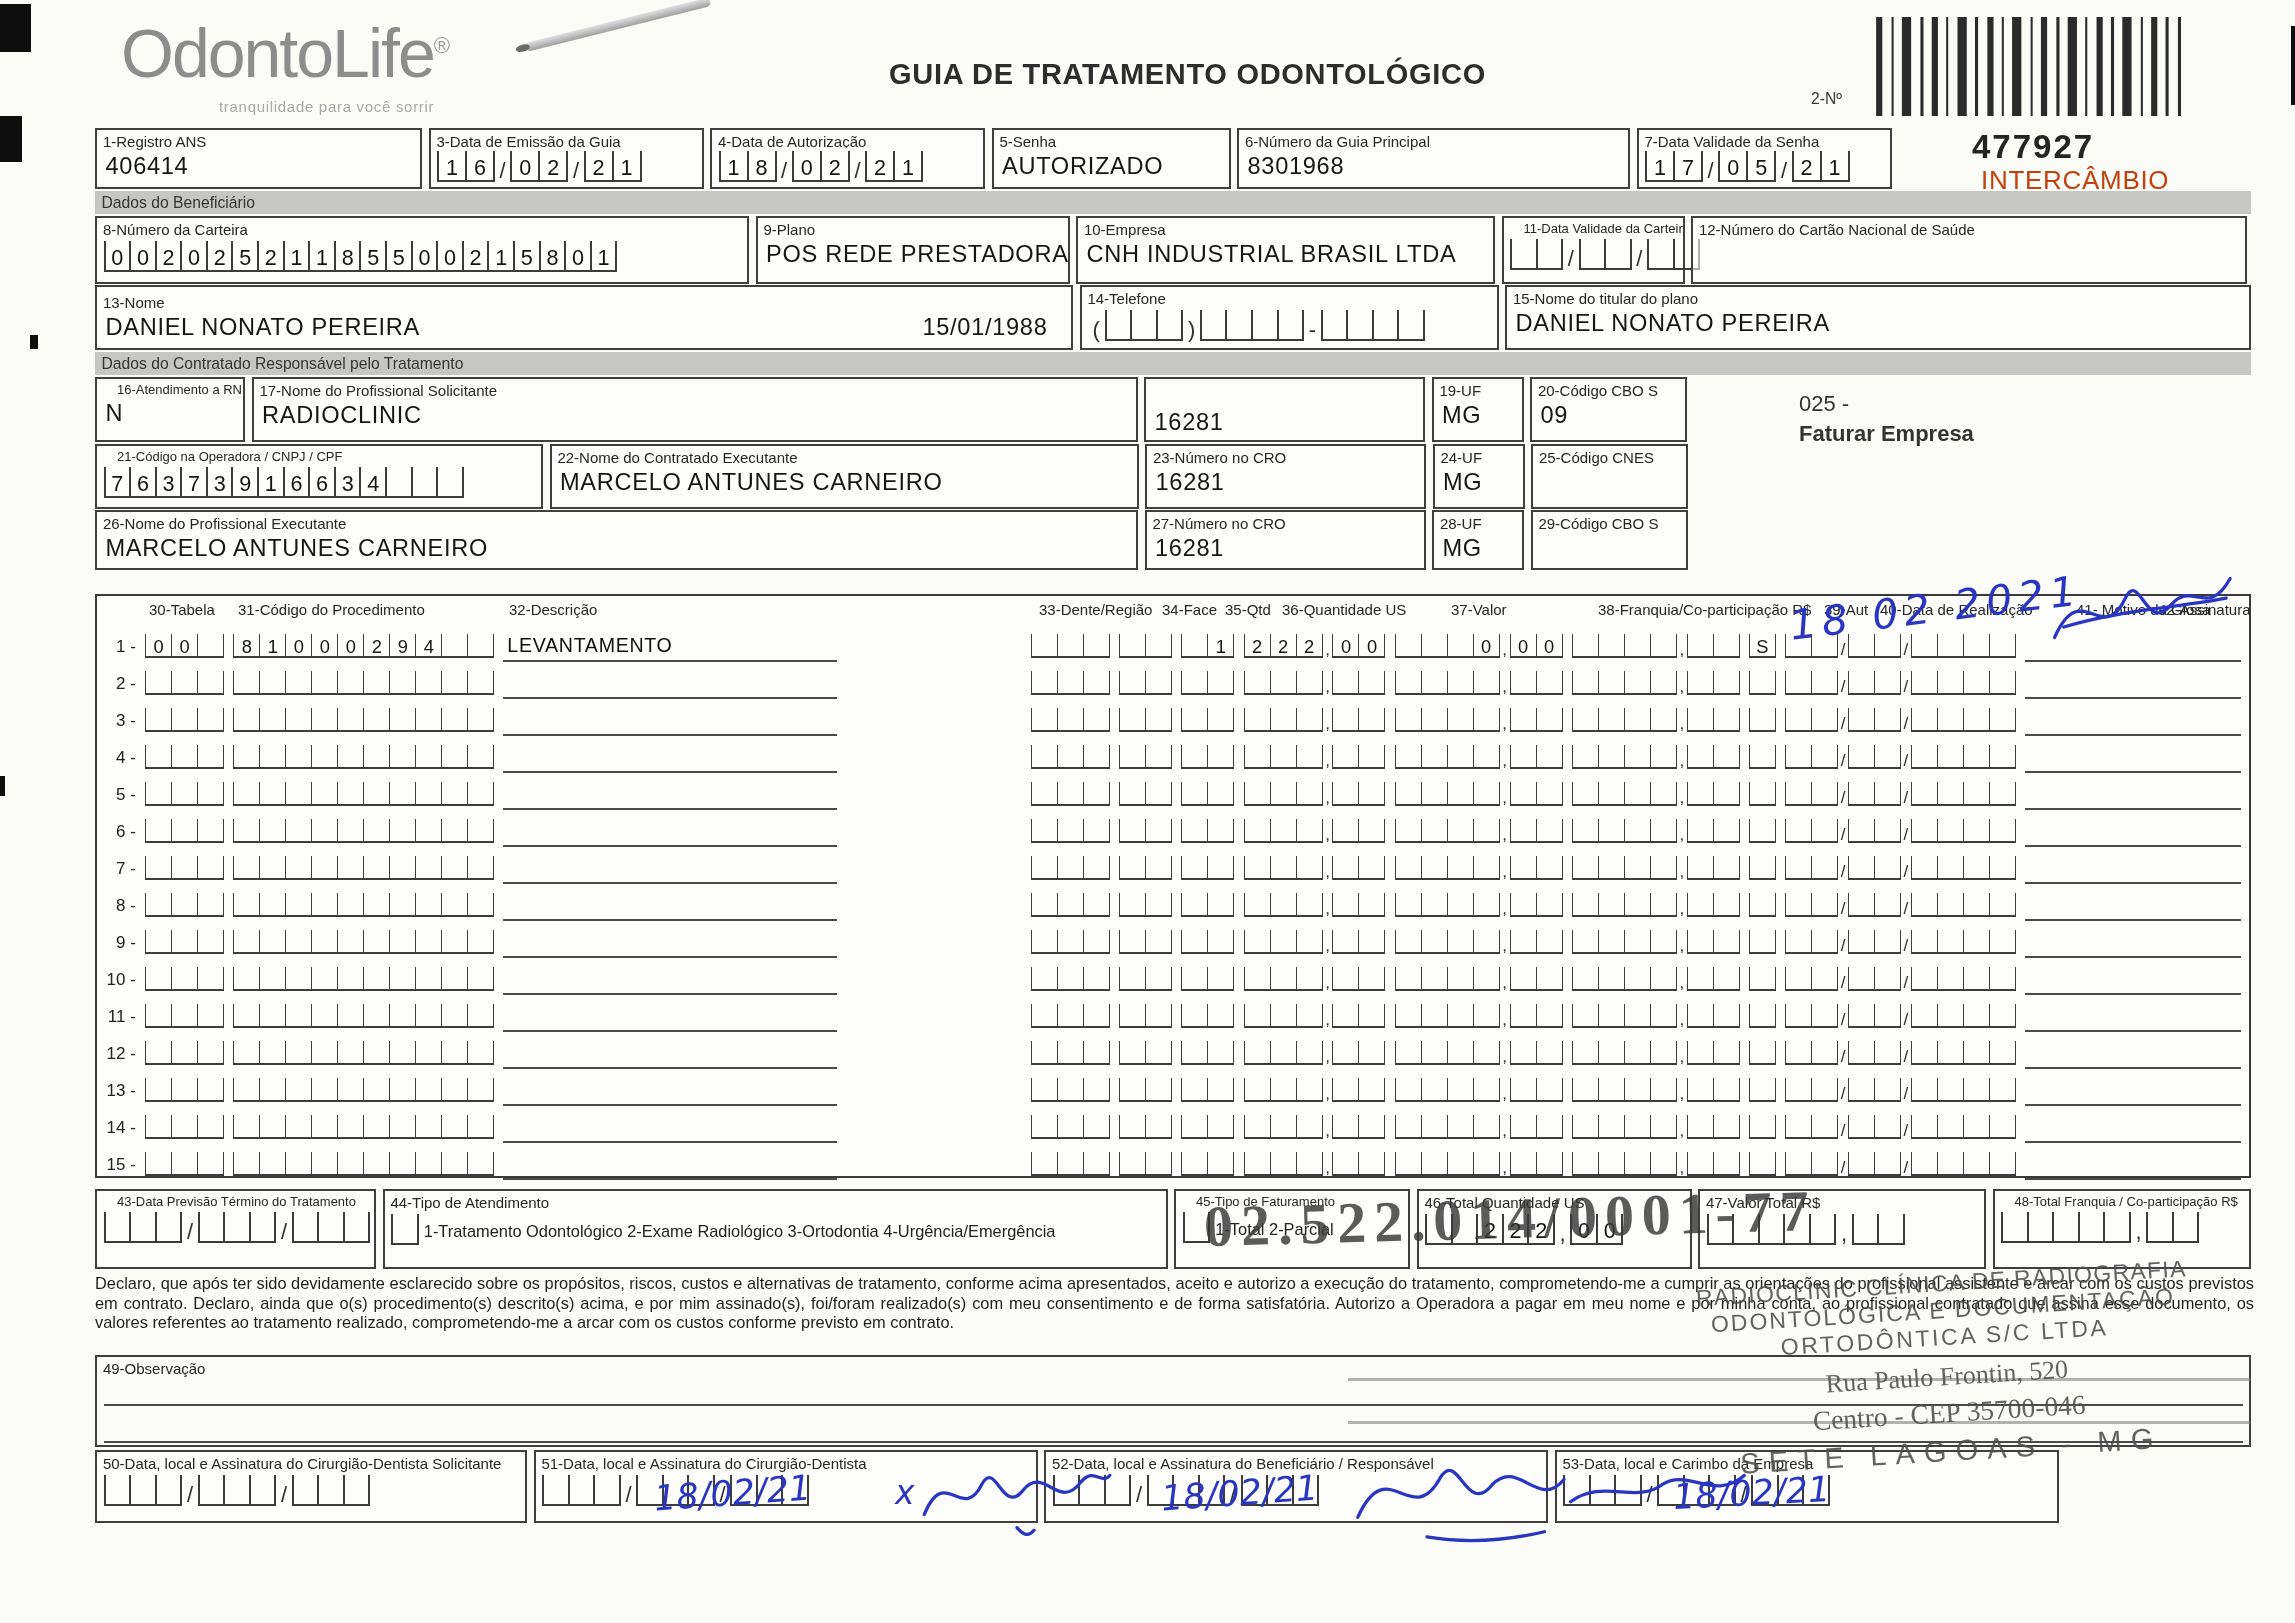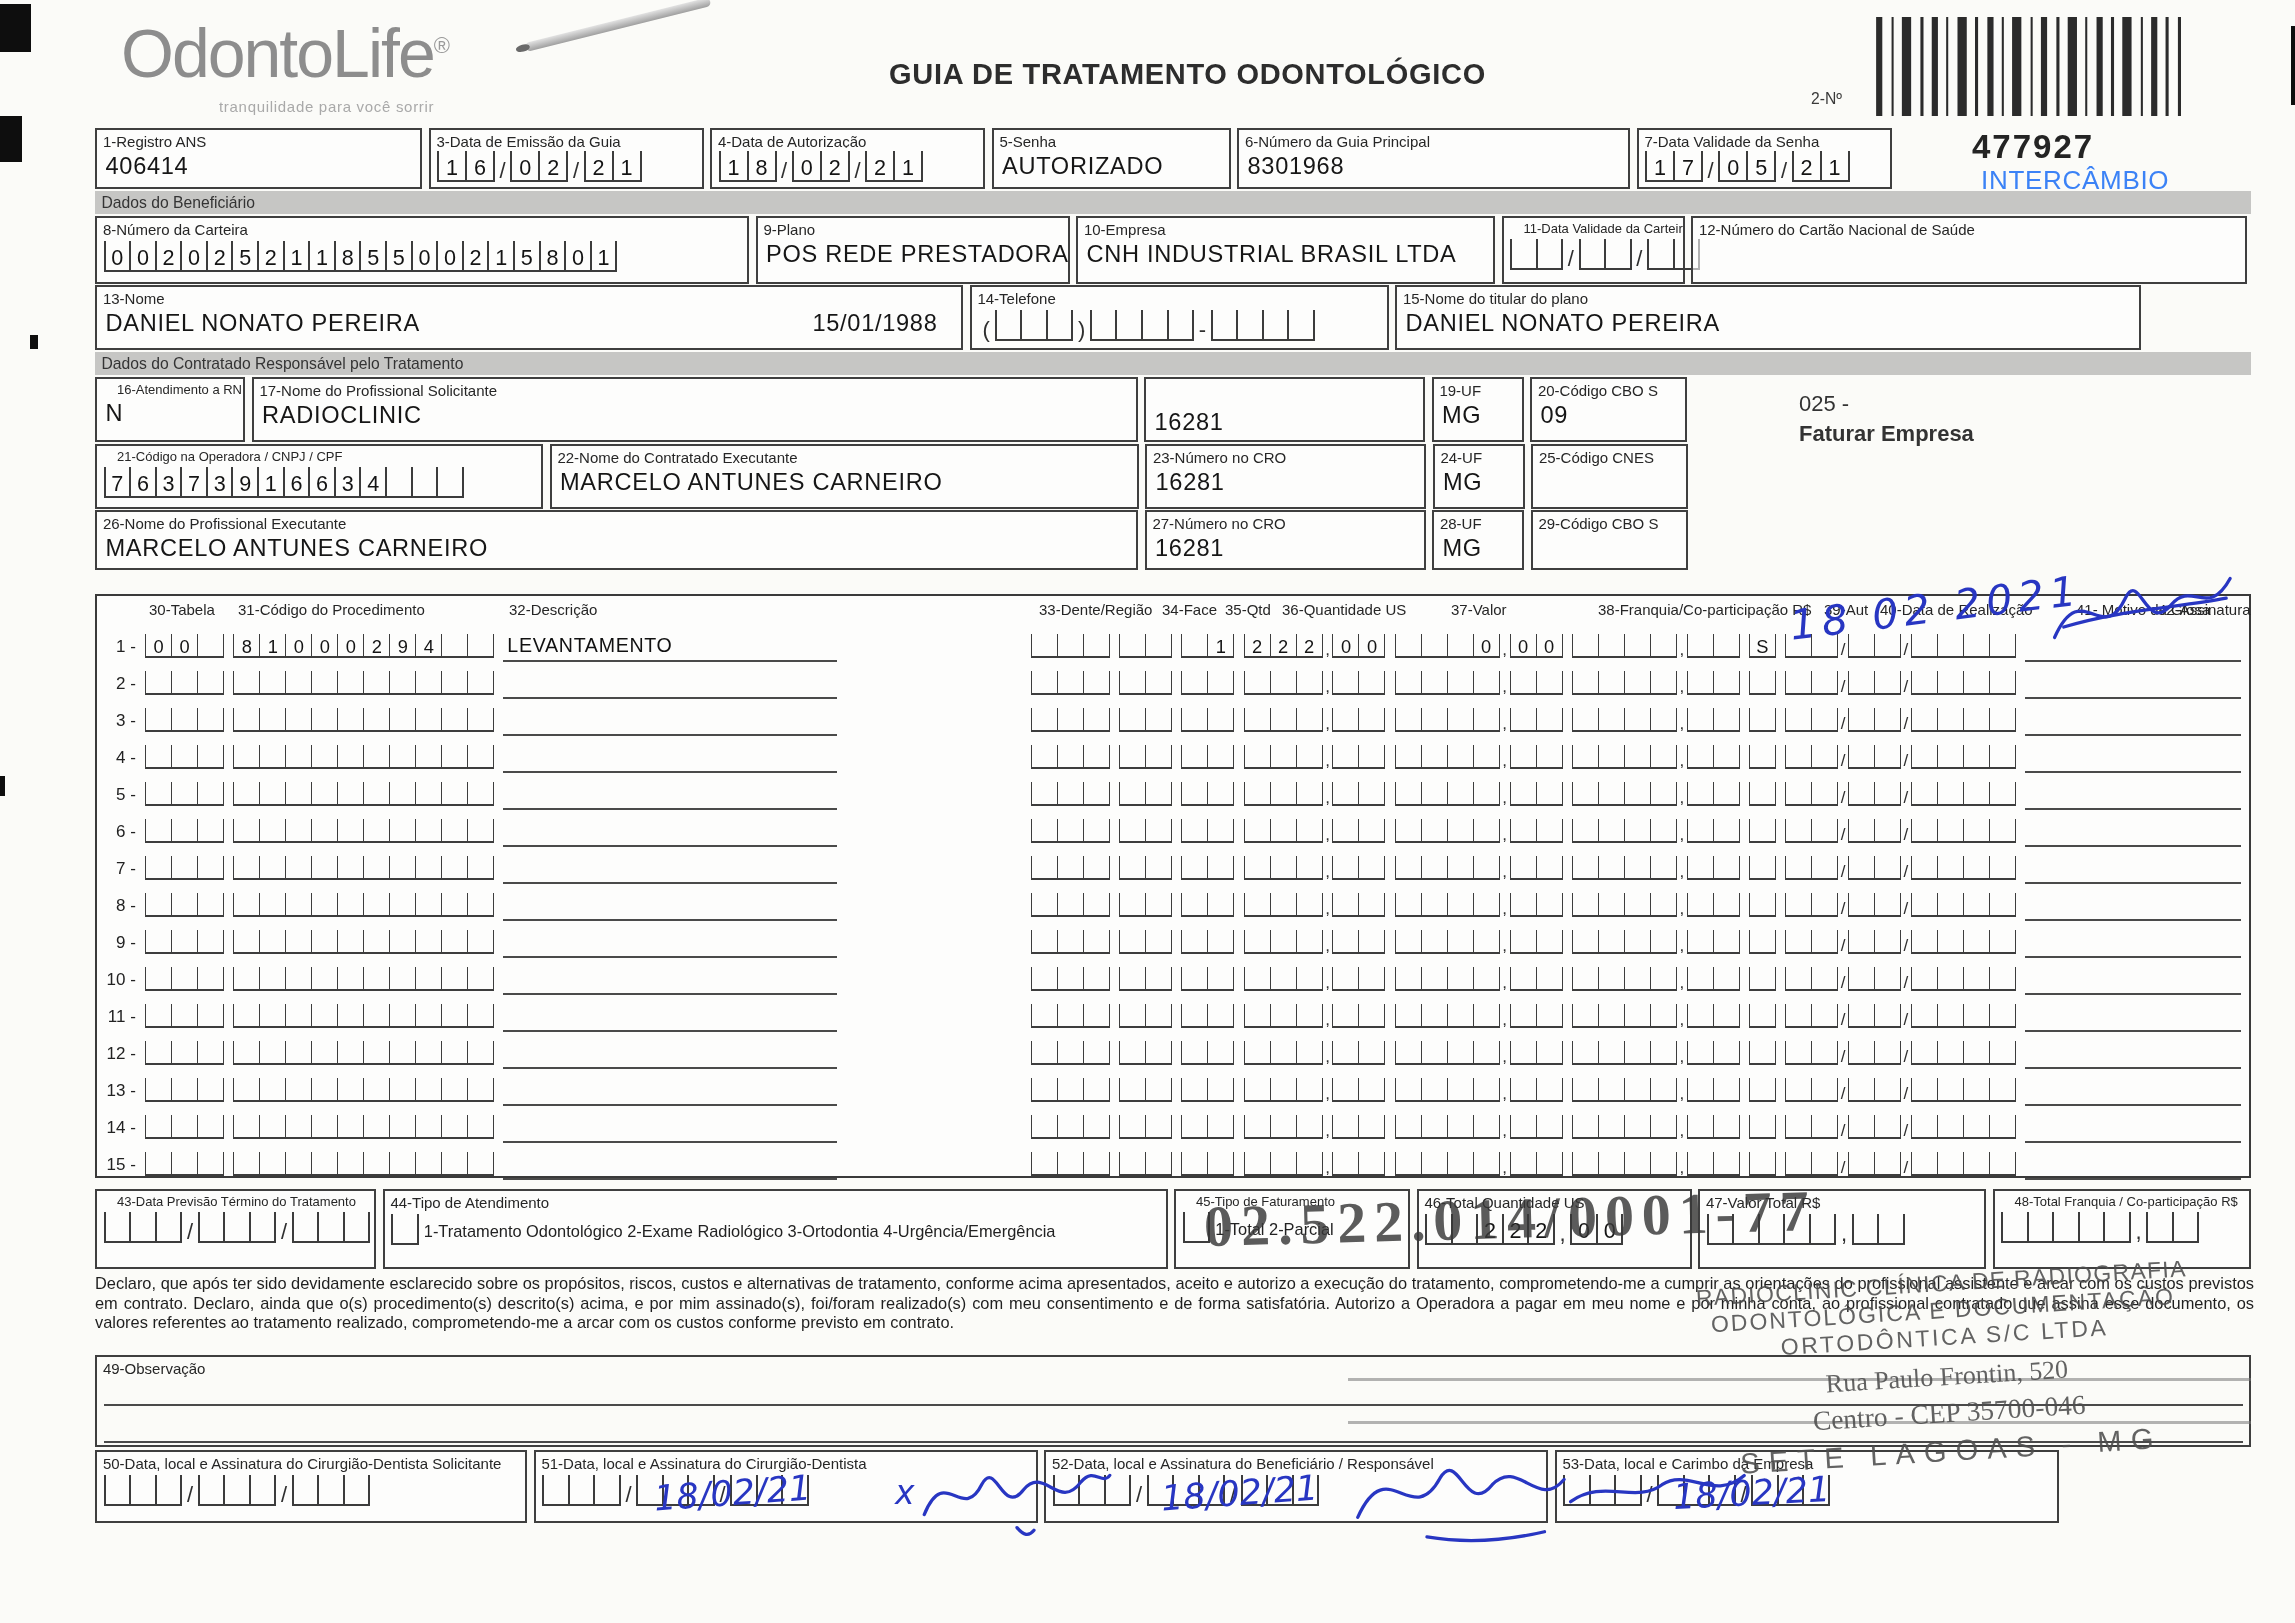--- a/index.html
+++ b/index.html
@@ -14,21 +14,21 @@
   
   .logo{position:absolute;left:121px;top:14.4px;font-size:68px;letter-spacing:-2px;color:#8d8d8d;
         font-weight:400;}
   .logo sup{font-size:22px;color:#9a9a9a;}
   .tagline{position:absolute;left:219px;top:98px;font-size:15px;color:#a9a9a9;letter-spacing:0.7px;}
   .title{position:absolute;left:713px;top:58px;width:949px;text-align:center;font-size:29px;
          font-weight:bold;letter-spacing:0.7px;color:#2d2d2d;}
   .bnlabel{position:absolute;left:1811px;top:90px;font-size:15.7px;color:#3a3a3a;}
   .barcode{position:absolute;left:1872px;top:17px;width:309px;height:99px;fill:#2b2b2b;}
   .gnum{position:absolute;left:1972px;top:128px;font-size:33px;font-weight:bold;color:#242424;letter-spacing:2px;}
-  .gtype{position:absolute;left:1981px;top:165px;font-size:26px;color:#3b82f6;letter-spacing:0.7px;}
+  .gtype{position:absolute;left:1981px;top:165px;font-size:26px;color:#c2410c;letter-spacing:0.7px;}
   
   .frow{position:absolute;display:flex;gap:6.5px;}
   .fbox{border:2px solid #3f3f3f;background:rgba(255,255,255,.6);display:flex;flex-direction:column;
         position:relative;box-sizing:border-box;}
   .fbox .lbl{font-size:15px;color:#262626;padding:3.3px 3.9px 0 5.9px;white-space:nowrap;overflow:hidden;}
   .fbox .lbl.sm{font-size:13px;padding-left:20px;}
   .fbox .val{font-size:23.6px;color:#161616;padding:2.6px 6.5px 3.9px 8.5px;letter-spacing:0.7px;white-space:nowrap;}
   .fbox .val.flexval{display:flex;align-items:baseline;}
   .fbox .val .right{margin-left:auto;padding-right:17px;}
   .secbar{position:absolute;left:95px;width:2156px;height:23px;background:#c6c6c4;
@@ -256,21 +256,21 @@
             <span class="cc"></span>
           </span>
         </span>
     </div>
     <div class="fbox" style="width:556px;">
       <span class="lbl">12-Número do Cartão Nacional de Saúde</span>
     </div>
   </div>
 
   <div class="frow" style="left:95px;top:285px;height:65px;">
-    <div class="fbox" style="width:868px;">
+    <div class="fbox" style="width:978px;justify-content:center;">
       <span class="lbl">13-Nome</span>
       <span class="val flexval">
           <span>DANIEL NONATO PEREIRA</span>
         <span class="right">15/01/1988</span>
         </span>
     </div>
     <div class="fbox" style="width:419px;">
       <span class="lbl">14-Telefone</span>
       <span class="comb tight">
           <span class="sep">(</span>

